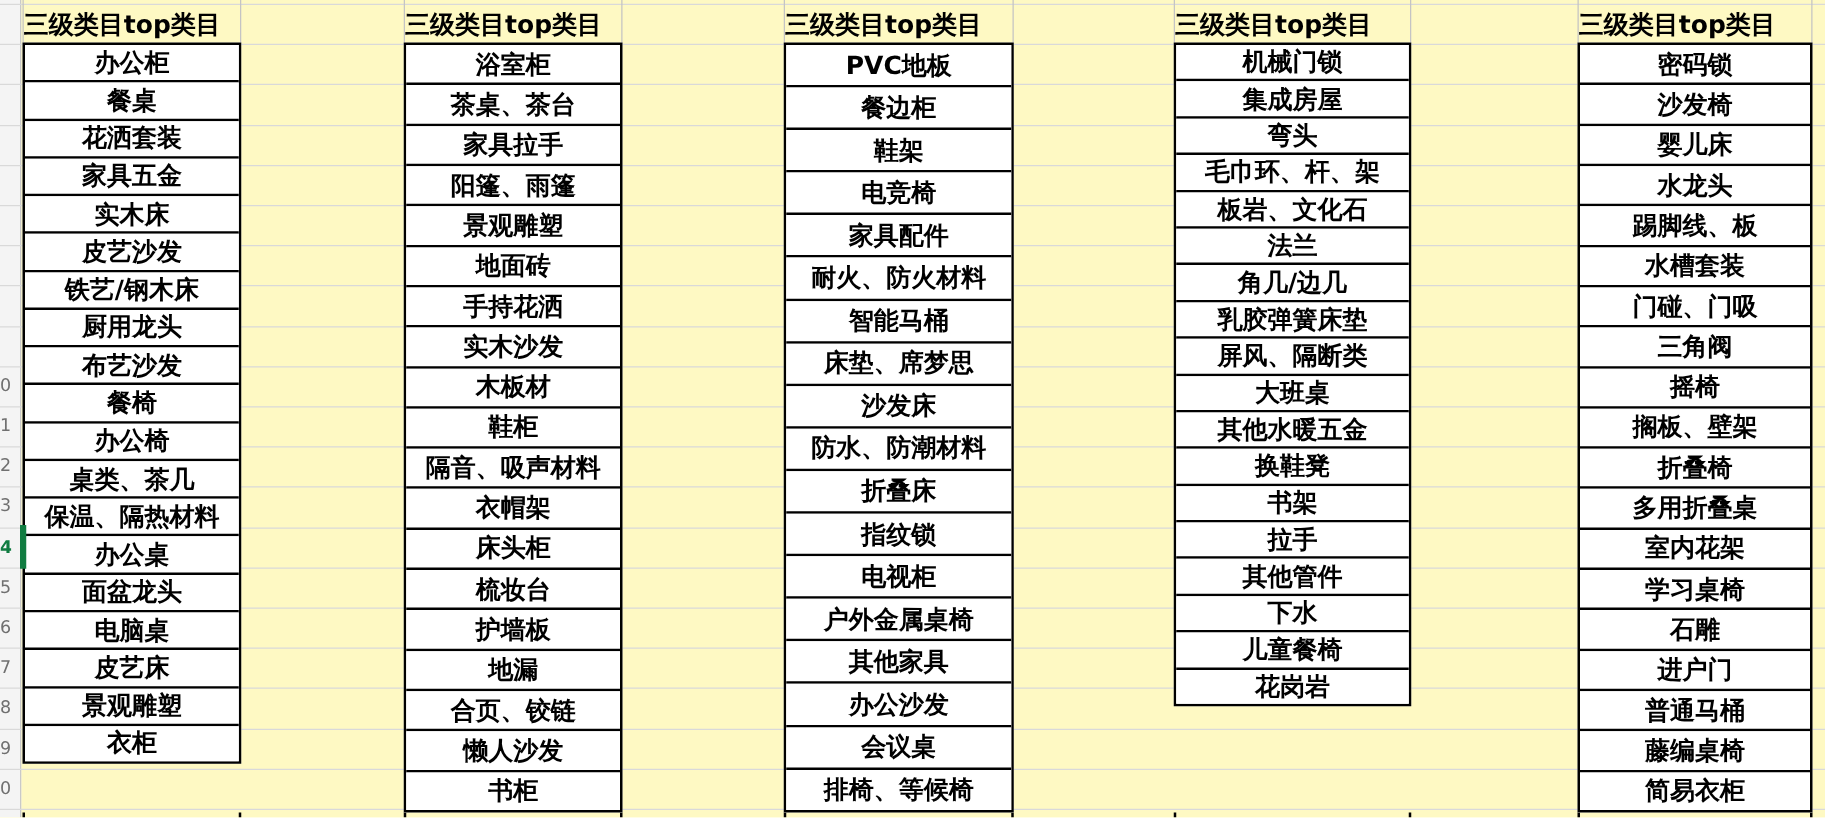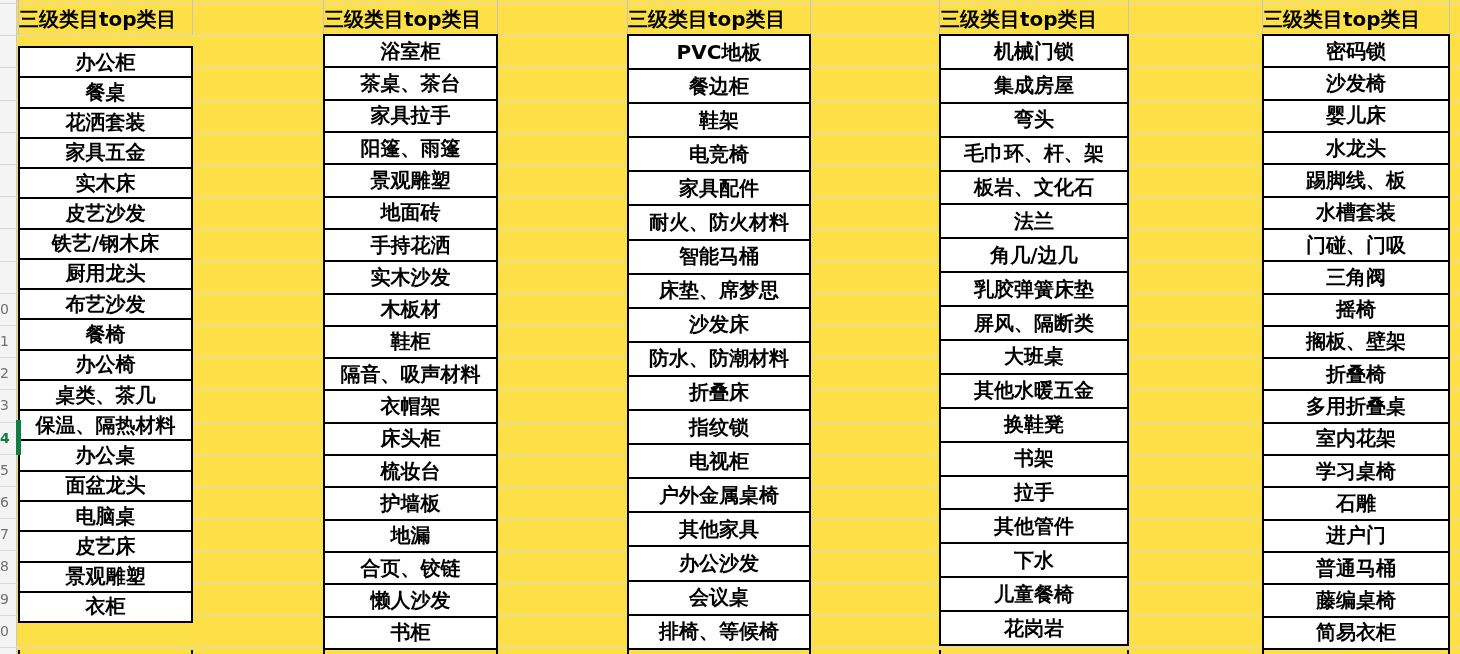--- a/index.html
+++ b/index.html
@@ -1,17 +1,17 @@
 <!DOCTYPE html>
 <html><head>
 <meta charset="utf-8">
 <style>
   html,body{margin:0;padding:0;background:#fff;}
   #screen{
-    position:relative;width:1460px;height:654px;overflow:hidden;background:#fde047;
+    position:relative;width:1460px;height:654px;overflow:hidden;background:#fef9c3;
     font-family:"DejaVu Sans","Liberation Sans",sans-serif;
   }
   .row-header-strip{position:absolute;left:0;top:0;width:17px;height:654px;background:#f4f4f4;border-right:1px solid #c9c9c9;box-sizing:border-box;}
   .gridline-h{position:absolute;left:0;width:1460px;height:1px;background:#d9d9d9;}
   .vseg{position:absolute;width:1px;background:#c4c4c4;}
   .col-header{
     position:absolute;height:32px;display:flex;align-items:center;
     font-size:20px;font-weight:bold;color:#000;white-space:nowrap;padding-left:1px;box-sizing:border-box;
   }
   .col-box{
@@ -74,21 +74,21 @@
       <div class="vseg" style="left: 1128px; top: 0px; height: 35.2px;"></div>
       <div class="bottom-sliver" style="left: 939px; top: 649.8px;"></div>
       <div class="bottom-sliver" style="left: 1127px; top: 649.8px;"></div>
       <div class="vseg" style="left: 1262px; top: 0px; height: 35.2px;"></div>
       <div class="vseg" style="left: 1449px; top: 0px; height: 35.2px;"></div>
       <div class="bottom-sliver" style="left: 1262px; top: 649.8px;"></div>
       <div class="bottom-sliver" style="left: 1448px; top: 649.8px;"></div>
     </div>
   <div id="columns">
       <div class="col-header" style="left: 18px; top: 3px; width: 175px;">三级类目top类目</div>
-      <div class="col-box" style="left: 18px; top: 46px; width: 175px; height: 577px;">
+      <div class="col-box" style="left: 18px; top: 34px; width: 175px; height: 577px;">
         <div class="cell">办公柜</div>
         <div class="cell">餐桌</div>
         <div class="cell">花洒套装</div>
         <div class="cell">家具五金</div>
         <div class="cell">实木床</div>
         <div class="cell">皮艺沙发</div>
         <div class="cell">铁艺/钢木床</div>
         <div class="cell">厨用龙头</div>
         <div class="cell">布艺沙发</div>
         <div class="cell">餐椅</div>
@@ -139,21 +139,21 @@
         <div class="cell">折叠床</div>
         <div class="cell">指纹锁</div>
         <div class="cell">电视柜</div>
         <div class="cell">户外金属桌椅</div>
         <div class="cell">其他家具</div>
         <div class="cell">办公沙发</div>
         <div class="cell">会议桌</div>
         <div class="cell">排椅、等候椅</div>
       </div>
       <div class="col-header" style="left: 939px; top: 3px; width: 190px;">三级类目top类目</div>
-      <div class="col-box" style="left: 939px; top: 34px; width: 190px; height: 612px;">
+      <div class="col-box" style="left: 939px; top: 34px; width: 190px; height: 531px;">
         <div class="cell">机械门锁</div>
         <div class="cell">集成房屋</div>
         <div class="cell">弯头</div>
         <div class="cell">毛巾环、杆、架</div>
         <div class="cell">板岩、文化石</div>
         <div class="cell">法兰</div>
         <div class="cell">角几/边几</div>
         <div class="cell">乳胶弹簧床垫</div>
         <div class="cell">屏风、隔断类</div>
         <div class="cell">大班桌</div>

